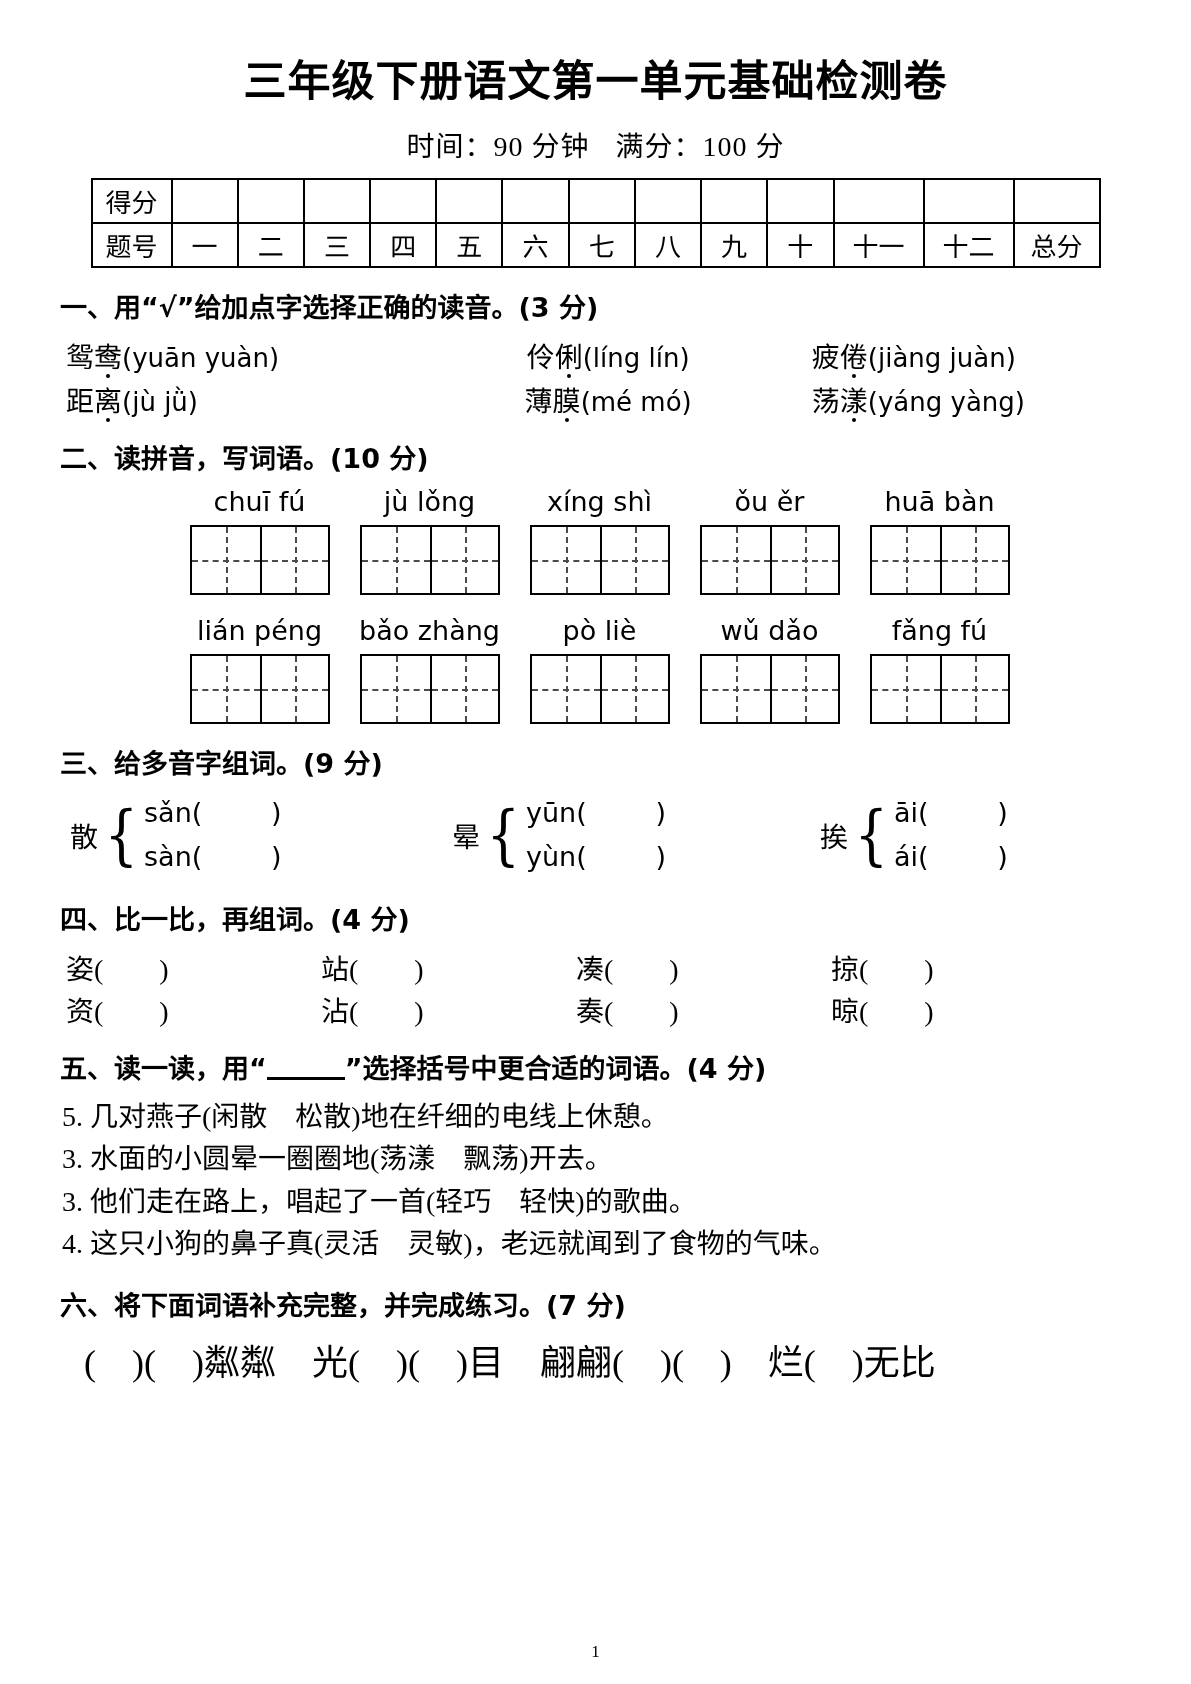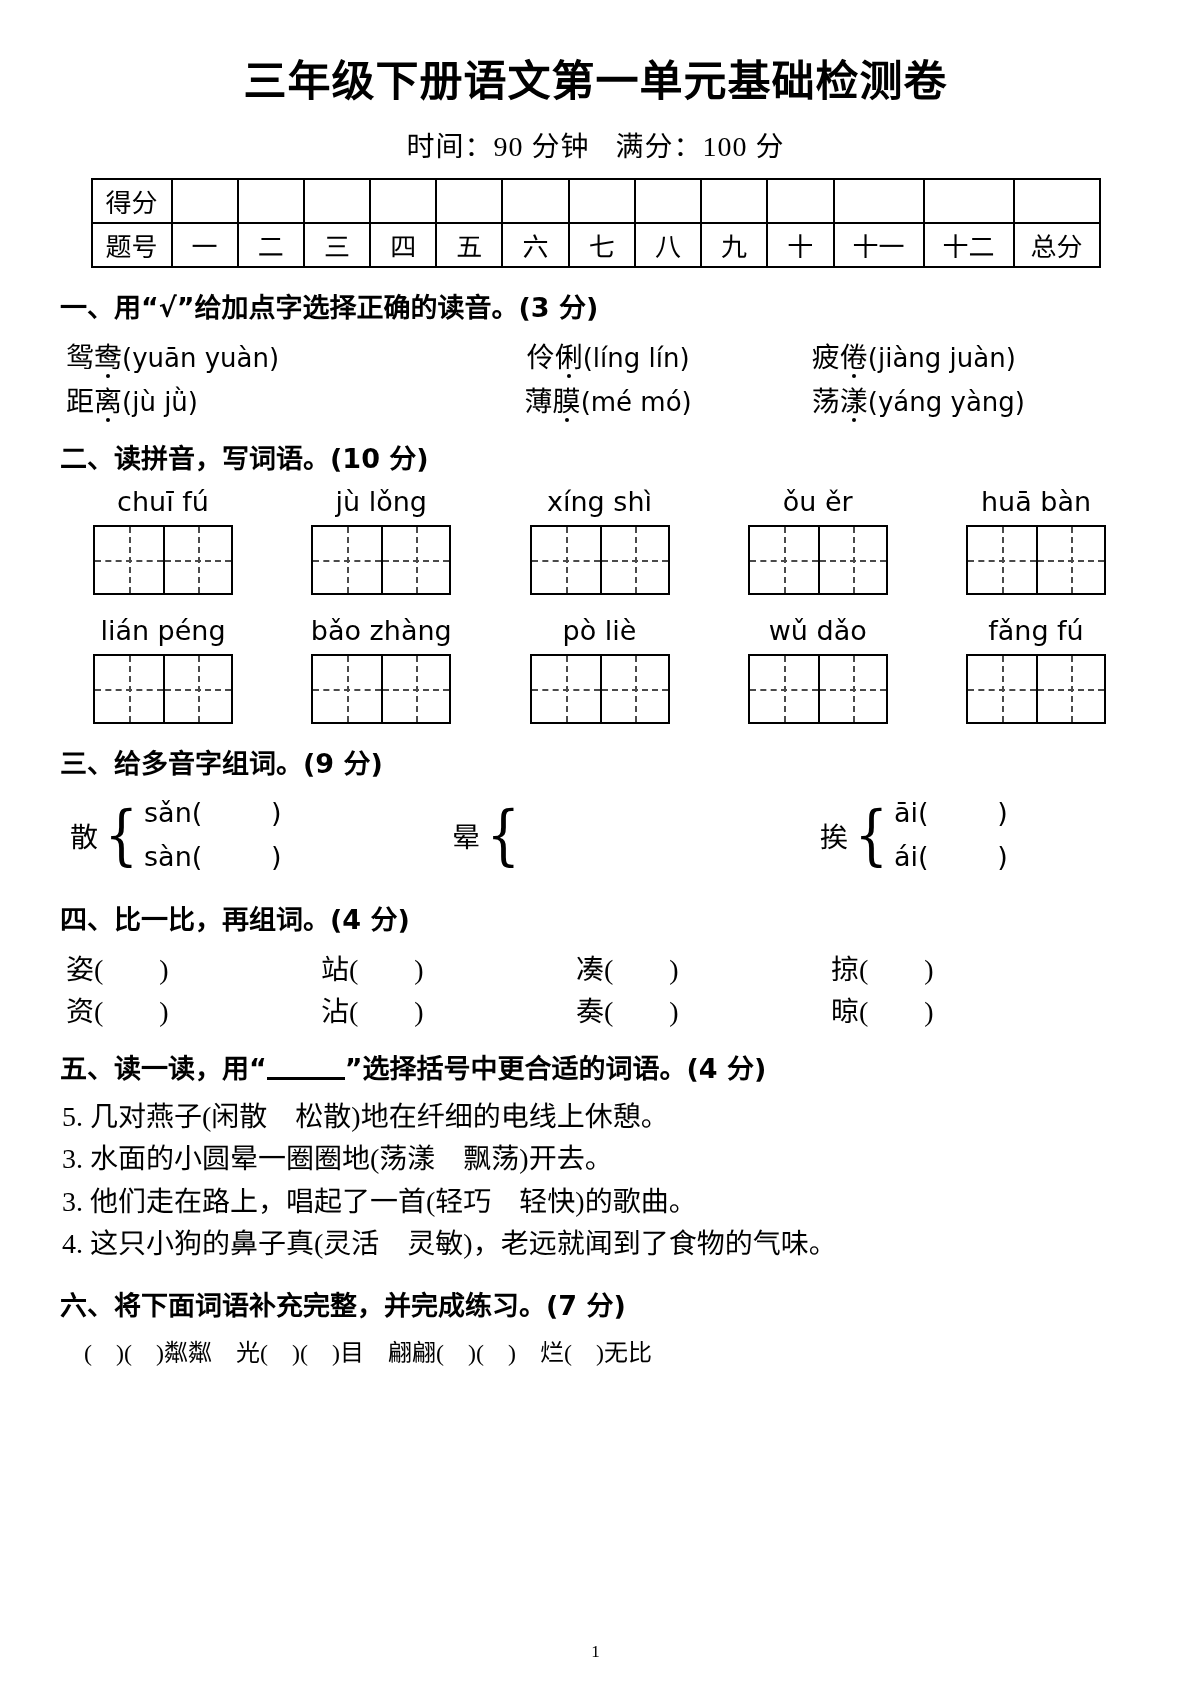--- a/index.html
+++ b/index.html
@@ -101,21 +101,21 @@
     margin-left: -2px;
     border-radius: 50%;
     background: #000;
   }
   .pinyin-paren { font-family: "DejaVu Sans", sans-serif; font-size: 26px; }
 
   
   .tzg-block { margin-top: 8px; }
   .tzg-row {
     display: flex;
-    justify-content: space-between;
+    justify-content: center;
     padding: 0 10px 0 18px;
   }
   .tzg-cellwrap {
     width: 170px;
     text-align: center;
   }
   .tzg-pinyin {
     font-family: "DejaVu Sans", "Liberation Sans", sans-serif;
     font-size: 27px;
     margin-bottom: 8px;
@@ -205,21 +205,21 @@
 
   
   .sent {
     font-size: 28px;
     font-family: "Liberation Serif", serif;
     line-height: 1.52;
     white-space: pre;
     padding-left: 2px;
   }
   .fill-line {
-    font-size: 24px;
+    font-size: 36px;
     font-family: "Liberation Serif", serif;
     white-space: pre;
     padding-left: 24px;
   }
 
   
   .page-number {
     position: absolute;
     bottom: 22px;
     left: 0;
@@ -380,20 +380,24 @@
       <span class="poly-char">散</span>
       <span class="poly-brace">{</span>
       <span class="poly-pairs">
         <span class="poly-line">sǎn(        )</span>
         <span class="poly-line">sàn(        )</span>
       </span>
     </div>
     <div class="poly-item p2">
       <span class="poly-char">晕</span>
       <span class="poly-brace">{</span>
+      <span class="poly-pairs">
+        <span class="poly-line">yūn(        )</span>
+        <span class="poly-line">yùn(        )</span>
+      </span>
     </div>
     <div class="poly-item p3">
       <span class="poly-char">挨</span>
       <span class="poly-brace">{</span>
       <span class="poly-pairs">
         <span class="poly-line">āi(        )</span>
         <span class="poly-line">ái(        )</span>
       </span>
     </div>
   </div>

